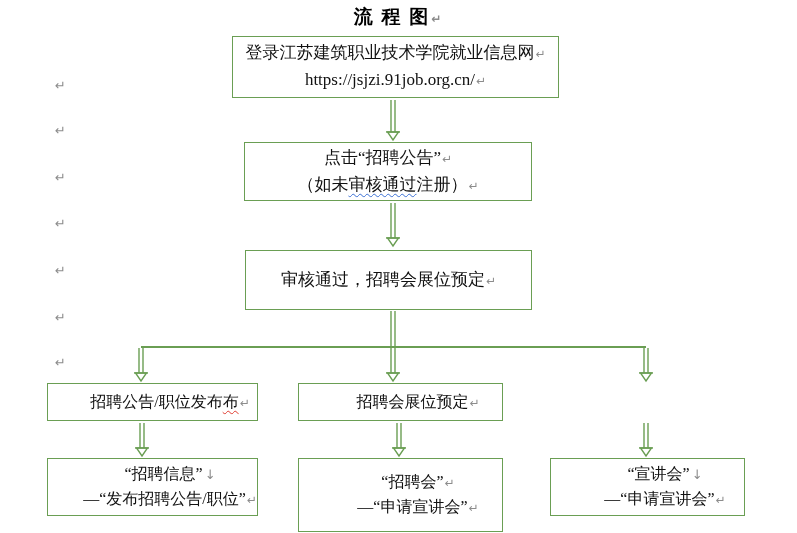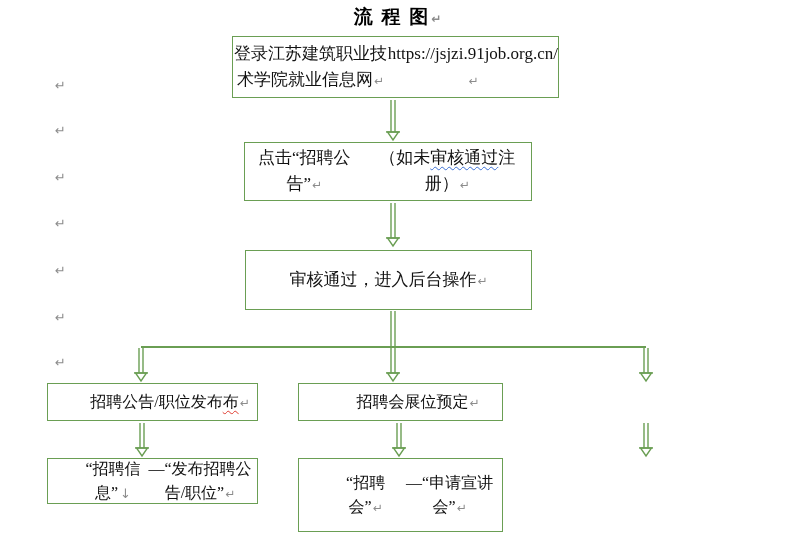--- a/index.html
+++ b/index.html
@@ -15,23 +15,23 @@
     position:absolute;left:0;right:0;top:4px;
     text-align:center;
     font-size:19px;font-weight:bold;
     letter-spacing:2px;
     color:#000;
   }
   .flowbox{
     position:absolute;
     border:1.5px solid #6A9E53;
     background:#ffffff;
-    display:flex;flex-direction:row;
+    display:flex;flex-direction:column;
     align-items:center;justify-content:center;
-    text-align:center;
+    text-align:left;
     font-size:17px;
     line-height:26px;
     box-sizing:border-box;
   }
   .flowbox.small{font-size:16px;line-height:24px;padding-left:35px;}
   .pmark{
     color:#8C8C8C;
     font-family:"DejaVu Sans",sans-serif;
     font-size:12px;
     margin-left:1px;
@@ -161,49 +161,57 @@
     <div>
       <span>点击“招聘公告”</span><span class="pmark">↵</span>
     </div>
     <div>
       <span>（如未</span><span class="sq-blue">审核通过</span><span>注册）</span><span class="pmark">↵</span>
     </div>
   </div>
 
   <div class="flowbox" style="left:245px;top:250px;width:287px;height:60px;">
     <div>
-      <span>审核通过，进入后台操作</span><span class="pmark">↵</span>
+      <span>审核通过，招聘会展位预定</span><span class="pmark">↵</span>
     </div>
   </div>
 
   <div class="flowbox small" style="left:47px;top:383px;width:211px;height:38px;">
     <div>
       <span>招聘公告/职位发布</span><span class="sq-red">布</span><span class="pmark">↵</span>
     </div>
   </div>
 
   <div class="flowbox small" style="left:298px;top:383px;width:205px;height:38px;">
     <div>
       <span>招聘会展位预定</span><span class="pmark">↵</span>
     </div>
   </div>
 
 
-  <div class="flowbox small" style="left:47px;top:458px;width:211px;height:46px;">
+  <div class="flowbox small" style="left:47px;top:458px;width:211px;height:58px;">
     <div>
       <span>“招聘信息”</span><span class="lbmark">↓</span>
     </div>
     <div>
       <span>—“发布招聘公告/职位”</span><span class="pmark">↵</span>
     </div>
   </div>
 
   <div class="flowbox small" style="left:298px;top:458px;width:205px;height:74px;">
     <div>
       <span>“招聘会”</span><span class="pmark">↵</span>
     </div>
     <div>
       <span>—“申请宣讲会”</span><span class="pmark">↵</span>
     </div>
   </div>
 
+  <div class="flowbox small" style="left:550px;top:458px;width:195px;height:58px;">
+    <div>
+      <span>“宣讲会”</span><span class="lbmark">↓</span>
+    </div>
+    <div>
+      <span>—“申请宣讲会”</span><span class="pmark">↵</span>
+    </div>
+  </div>
 
 </div>
 
 </body></html>

